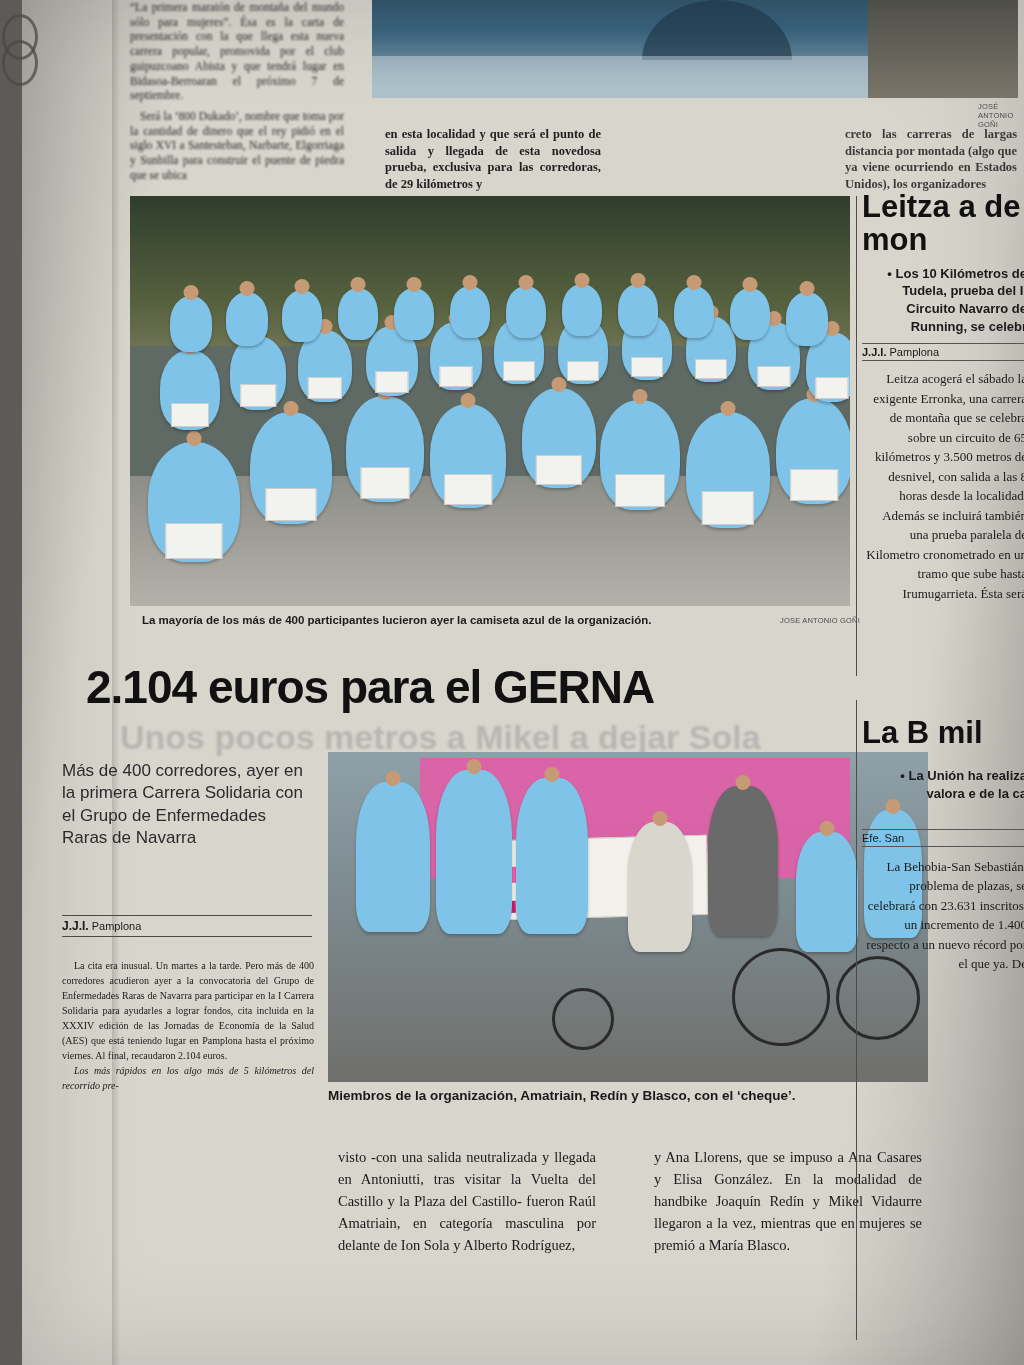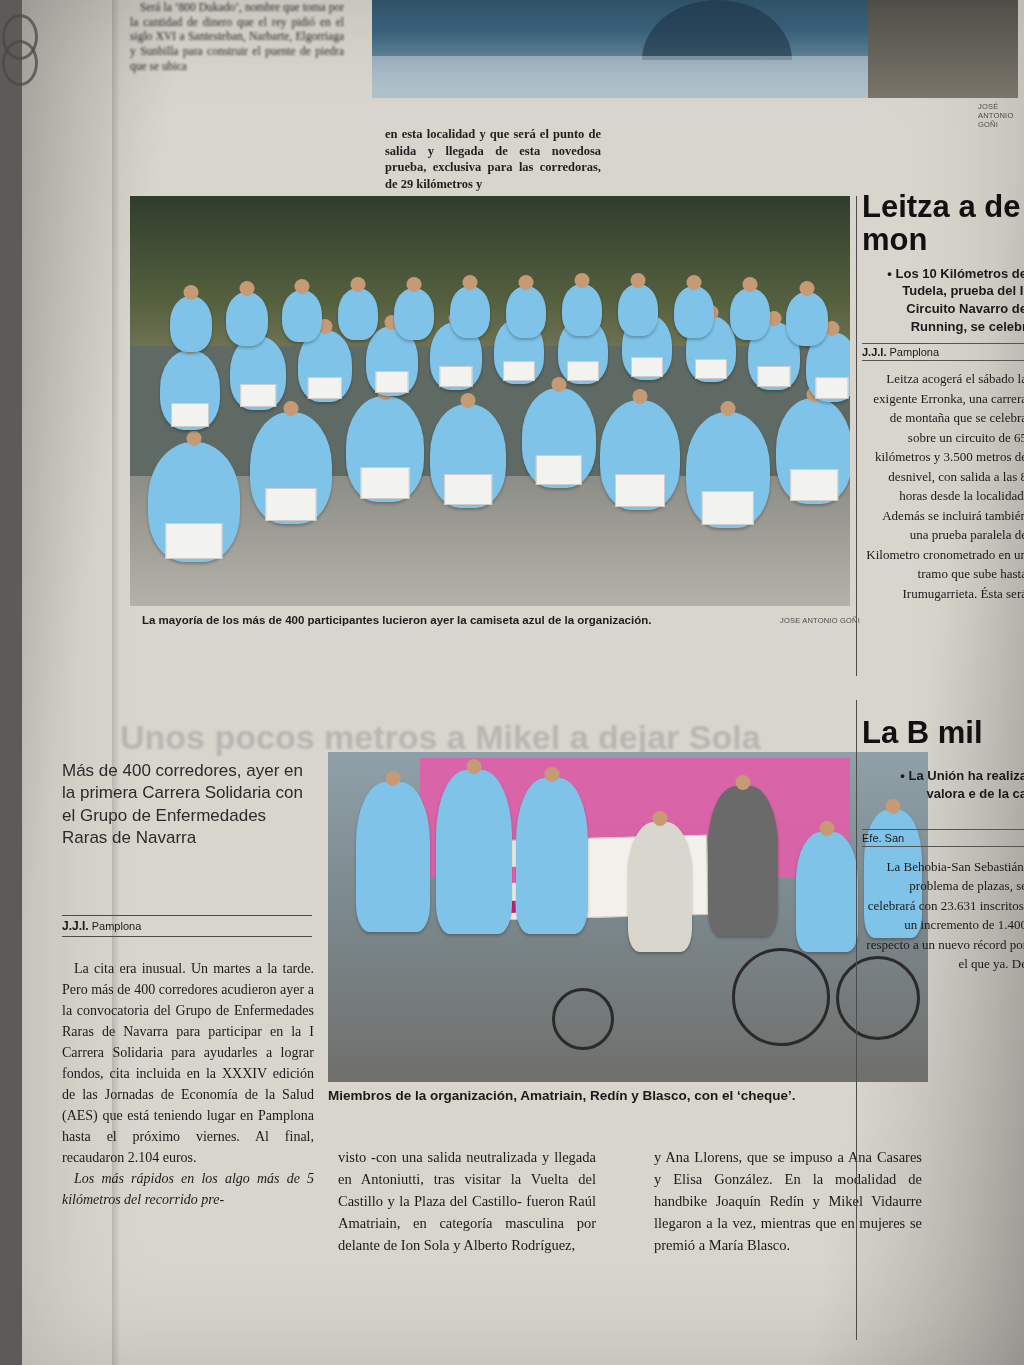--- a/index.html
+++ b/index.html
@@ -201,21 +201,21 @@
     border-bottom: 1px solid #4a4a4a;
     padding: 3px 0;
     font-family: "Liberation Sans", sans-serif;
     font-size: 11px;
   }
   .byline b { font-size: 12px; }
   .body-left {
     position: absolute;
     left: 62px; top: 958px;
     width: 252px;
-    font-size: 14px;
+    font-size: 10px;
     line-height: 1.5;
     text-align: justify;
   }
   .body-left p { margin: 0; text-indent: 12px; }
   .body-left p.first { text-indent: 12px; }
   .body-left .italic { font-style: italic; }
 
   
   .cheque-photo {
     position: absolute;
@@ -336,31 +336,33 @@
 <body>
 
 <div class="page">
   <div class="sheet"></div>
   <div class="left-margin"></div>
   <div class="spiral"></div>
   <div class="spiral s2"></div>
   <div class="fold"></div>
 
   <div class="top-col1">
+    <p>“La primera maratón de montaña del mundo sólo para mujeres”. Ésa es la carta de presentación con la que llega esta nueva carrera popular, promovida por el club guipuzcoano Abista y que tendrá lugar en Bidasoa-Berroaran el próximo 7 de septiembre.</p>
     <p class="indent">Será la ‘800 Dukado’, nombre que toma por la cantidad de dinero que el rey pidió en el siglo XVI a Santesteban, Narbarte, Elgorriaga y Sunbilla para construir el puente de piedra que se ubica</p>
   </div>
 
   <div class="bridge-photo">
     <div class="arch"></div>
     <div class="wave"></div>
     <div class="rock"></div>
   </div>
   <div class="credit" style="position:absolute; left:978px; top:102px;">JOSÉ ANTONIO GOÑI</div>
 
   <div class="top-col2">en esta localidad y que será el punto de salida y llegada de esta novedosa prueba, exclusiva para las corredoras, de 29 kilómetros y</div>
+  <div class="top-col4 blurred">creto las carreras de largas distancia por montada (algo que ya viene ocurriendo en Estados Unidos), los organizadores</div>
 
   <div class="race-photo">
     <div class="trees"></div>
     <div class="road"></div>
     <div class="crowd">
 
       <div class="runner" style="left:18px;  top:150px; width:92px;  height:120px;">
           <div class="head"></div>
           <div class="bib"></div>
         </div>
@@ -471,20 +473,21 @@
         </div>
       <div class="runner" style="left:656px; top:0px;   width:42px;  height:54px;">
           <div class="head"></div>
         </div>
     </div>
   </div>
   <div class="photo-caption" style="left:142px; top:614px; width:630px;">La mayoría de los más de 400 participantes lucieron ayer la camiseta azul de la organización.</div>
   <div class="credit" style="position:absolute; left:780px; top:616px;">JOSE ANTONIO GOÑI</div>
 
   <div class="ghost-headline">Unos pocos metros a Mikel a dejar Sola</div>
+  <div class="headline">2.104 euros para el GERNA</div>
 
   <div class="sumario">Más de 400 corredores, ayer en la primera Carrera Solidaria con el Grupo de Enfermedades Raras de Navarra</div>
   <div class="byline">
     <b>J.J.I.</b>
     <span>Pamplona</span>
   </div>
 
   <div class="body-left">
     <p class="first">La cita era inusual. Un martes a la tarde. Pero más de 400 corredores acudieron ayer a la convocatoria del Grupo de Enfermedades Raras de Navarra para participar en la I Carrera Solidaria para ayudarles a lograr fondos, cita incluida en la XXXIV edición de las Jornadas de Economía de la Salud (AES) que está teniendo lugar en Pamplona hasta el próximo viernes. Al final, recaudaron 2.104 euros.</p>
     <p class="italic">Los más rápidos en los algo más de 5 kilómetros del recorrido pre-</p>

